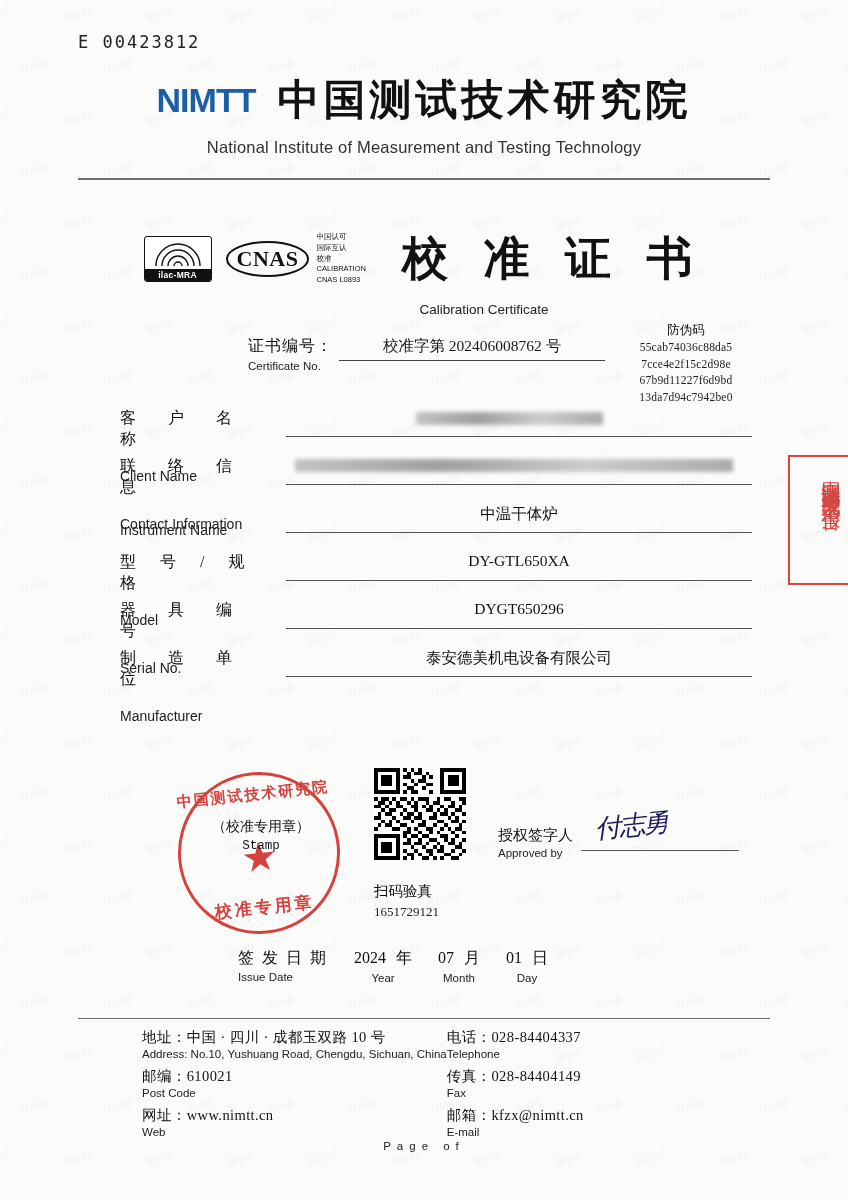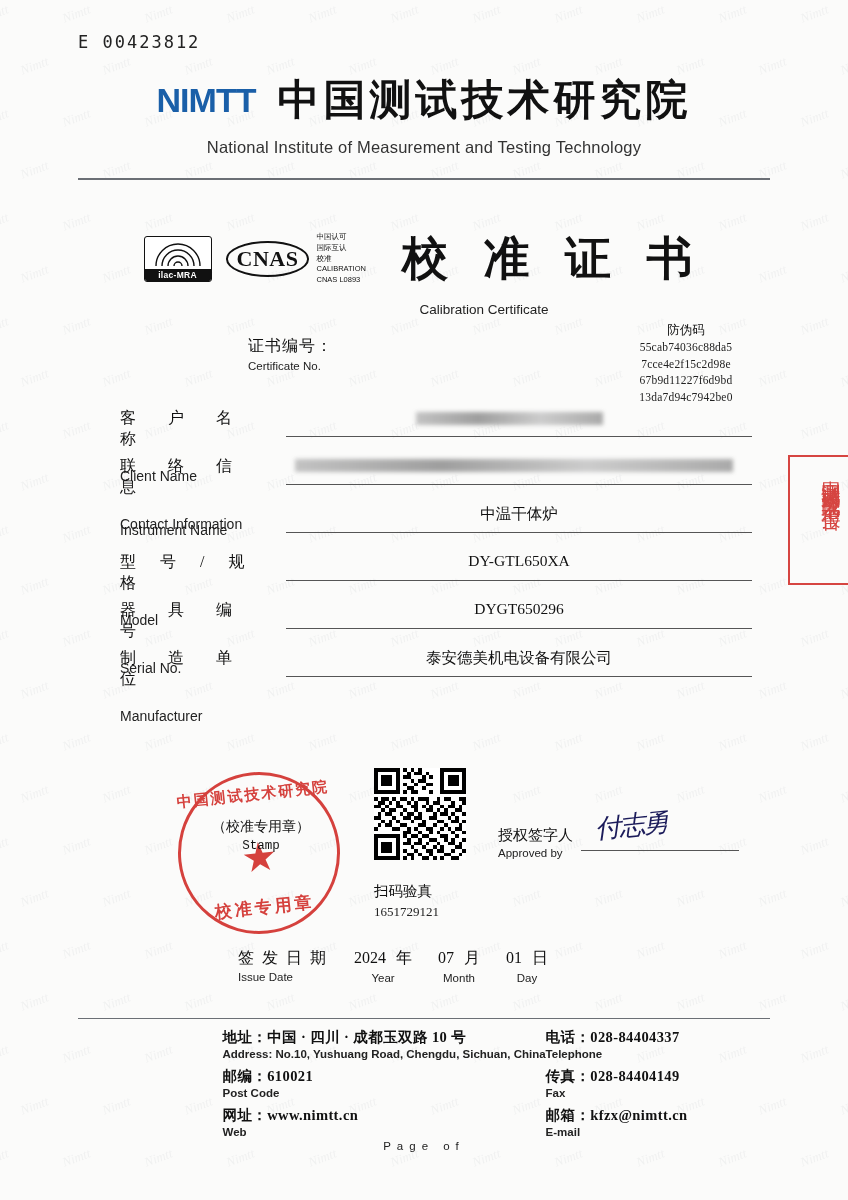--- a/index.html
+++ b/index.html
@@ -387,26 +387,25 @@
 
   
   .footer-rule {
     position: absolute;
     left: 78px; right: 78px;
     top: 1018px;
     border-top: 1.5px solid #6b6f75;
   }
   .footer {
     position: absolute;
-    left: 158px;
+    left: 142px;
     right: 96px;
     top: 1028px;
     display: flex;
-    justify-content: center;
-    font-weight: bold;
+    justify-content: flex-start;
   }
   .footer .col { }
   .footer .item { margin-bottom: 7px; }
   .footer .cn {
     font-family: "Liberation Serif", serif;
     font-size: 14.5px;
     color: #111;
     letter-spacing: .4px;
   }
   .footer .en {
@@ -754,20 +753,21 @@
 
       <div class="cert-title">校 准 证 书</div>
     </div>
     <div class="cert-title-en">Calibration Certificate</div>
 
     <div class="certno">
       <div>
         <div class="lab-cn">证书编号：</div>
         <div class="lab-en">Certificate No.</div>
       </div>
+      <div class="value-wrap">校准字第 202406008762 号</div>
     </div>
 
     <div class="anticode">
       <div class="title">防伪码</div>
       <div class="line">55cab74036c88da5</div>
       <div class="line">7cce4e2f15c2d98e</div>
       <div class="line">67b9d11227f6d9bd</div>
       <div class="line">13da7d94c7942be0</div>
     </div>
 

